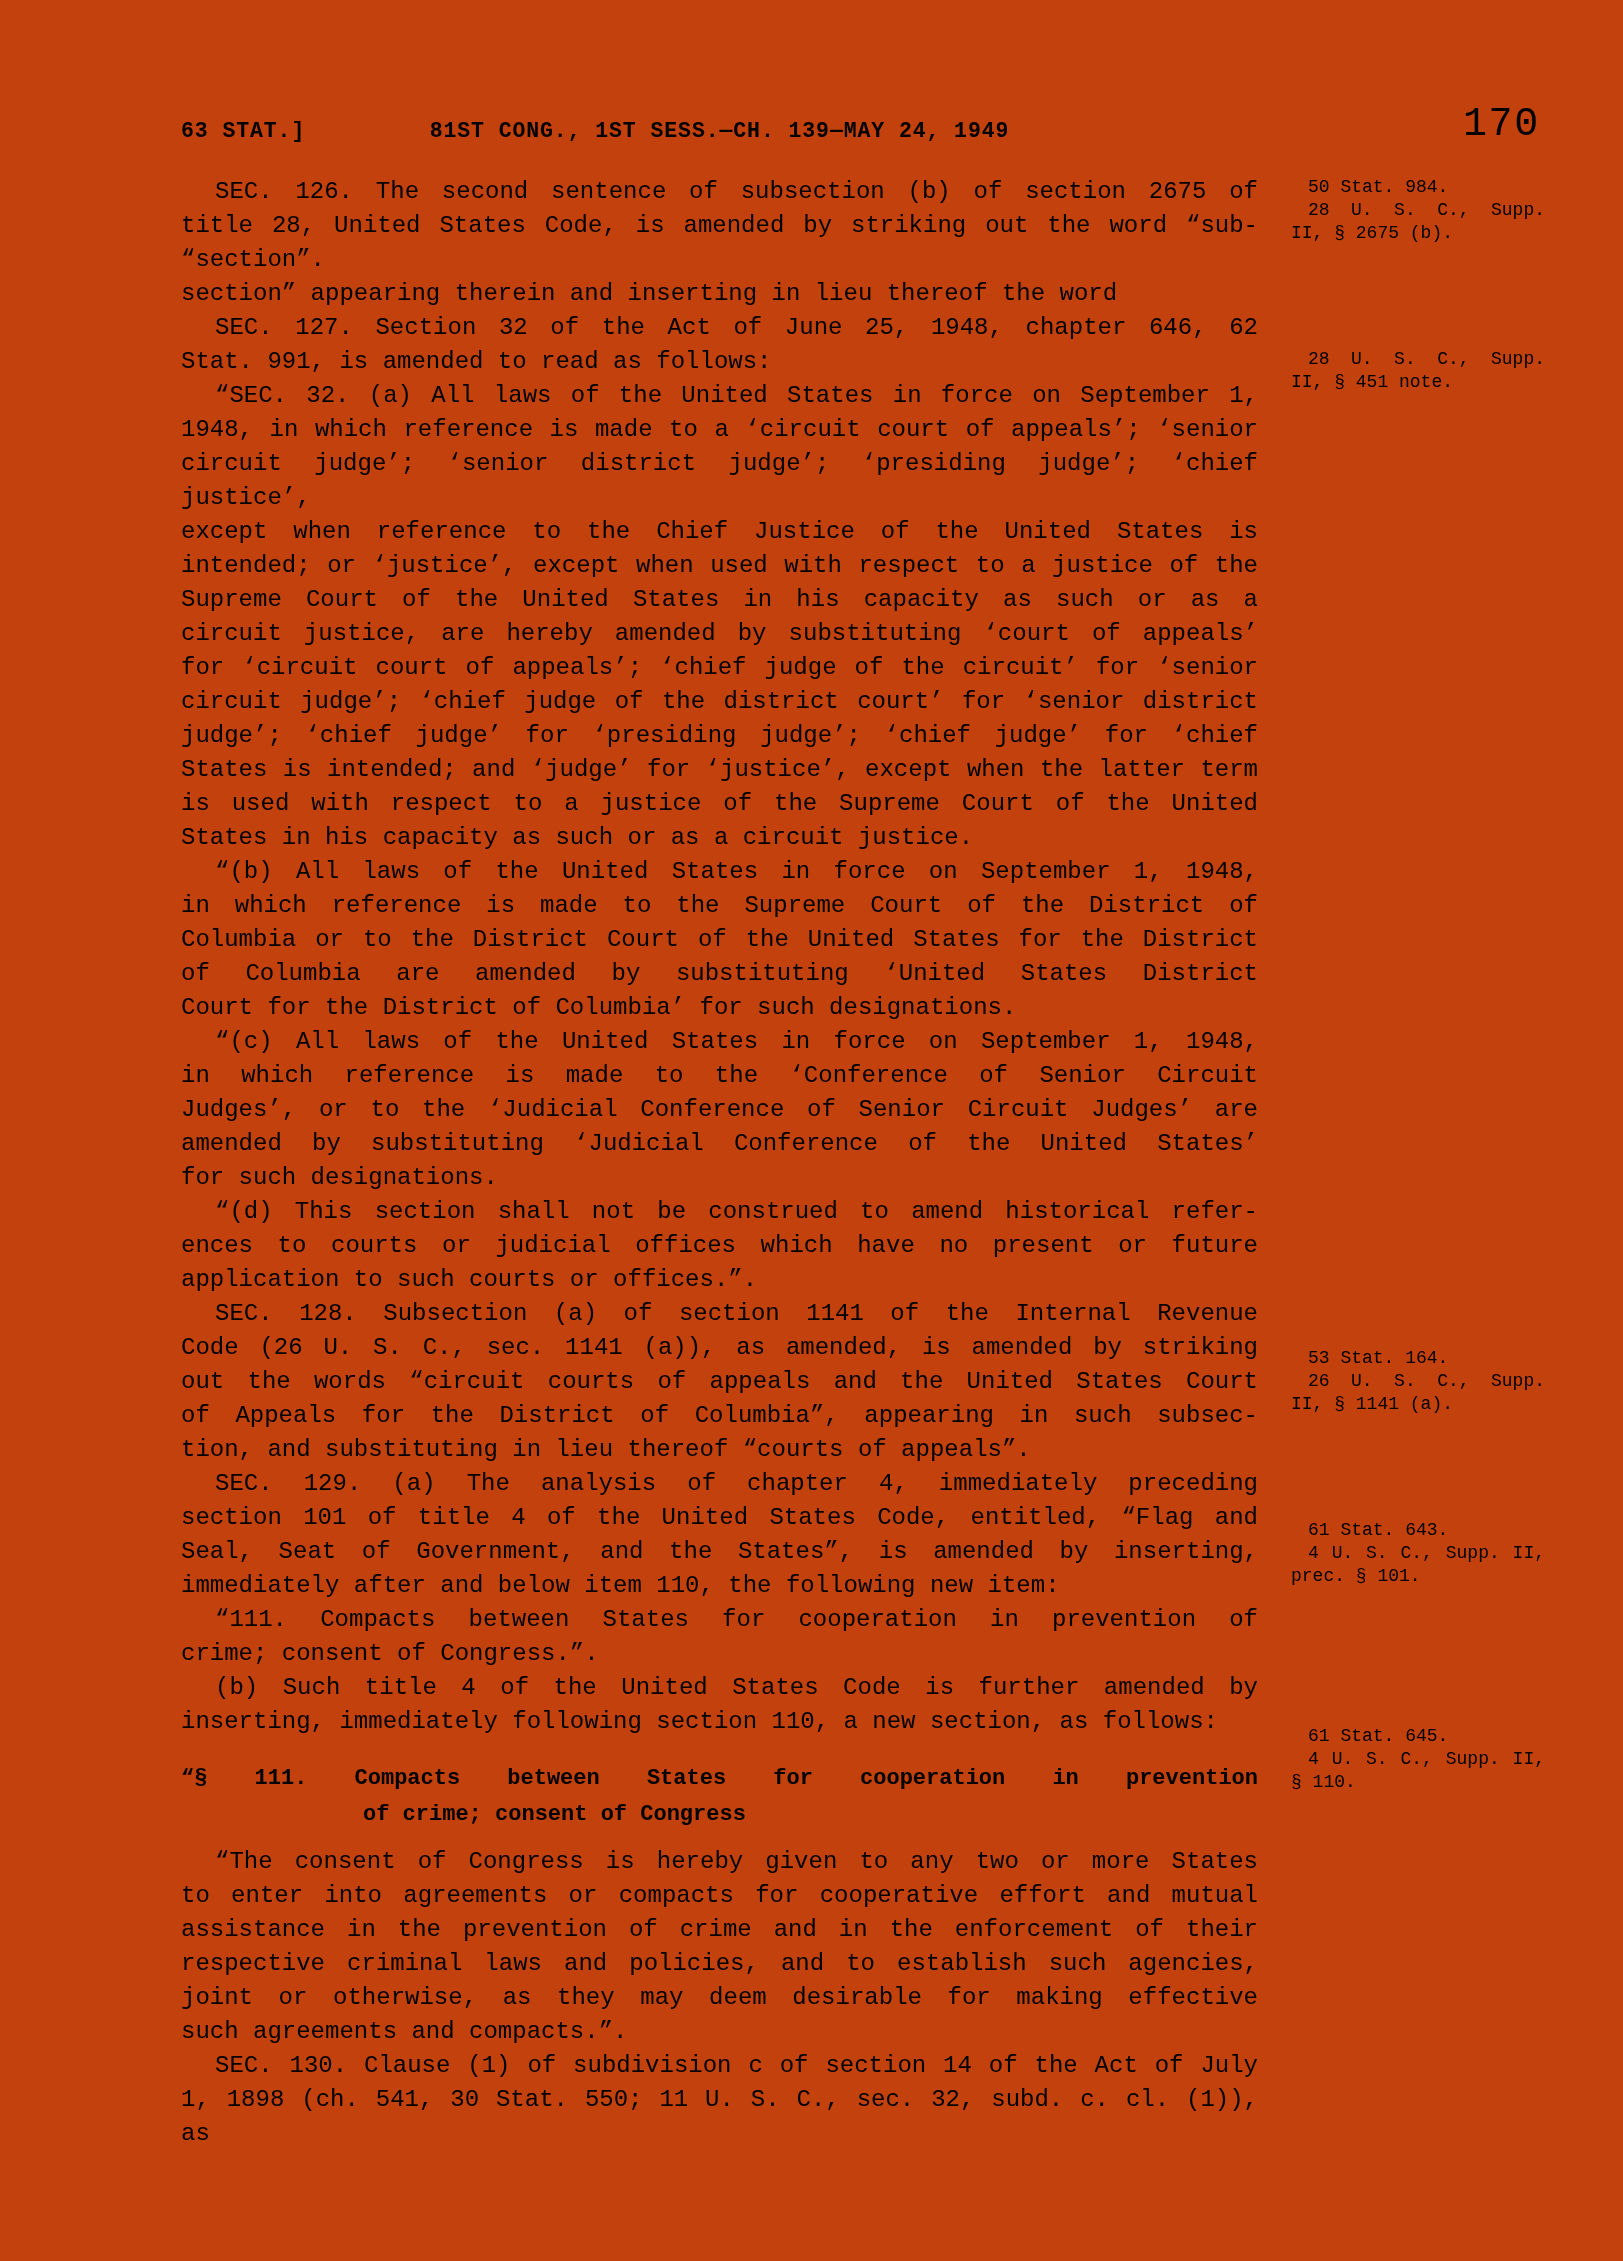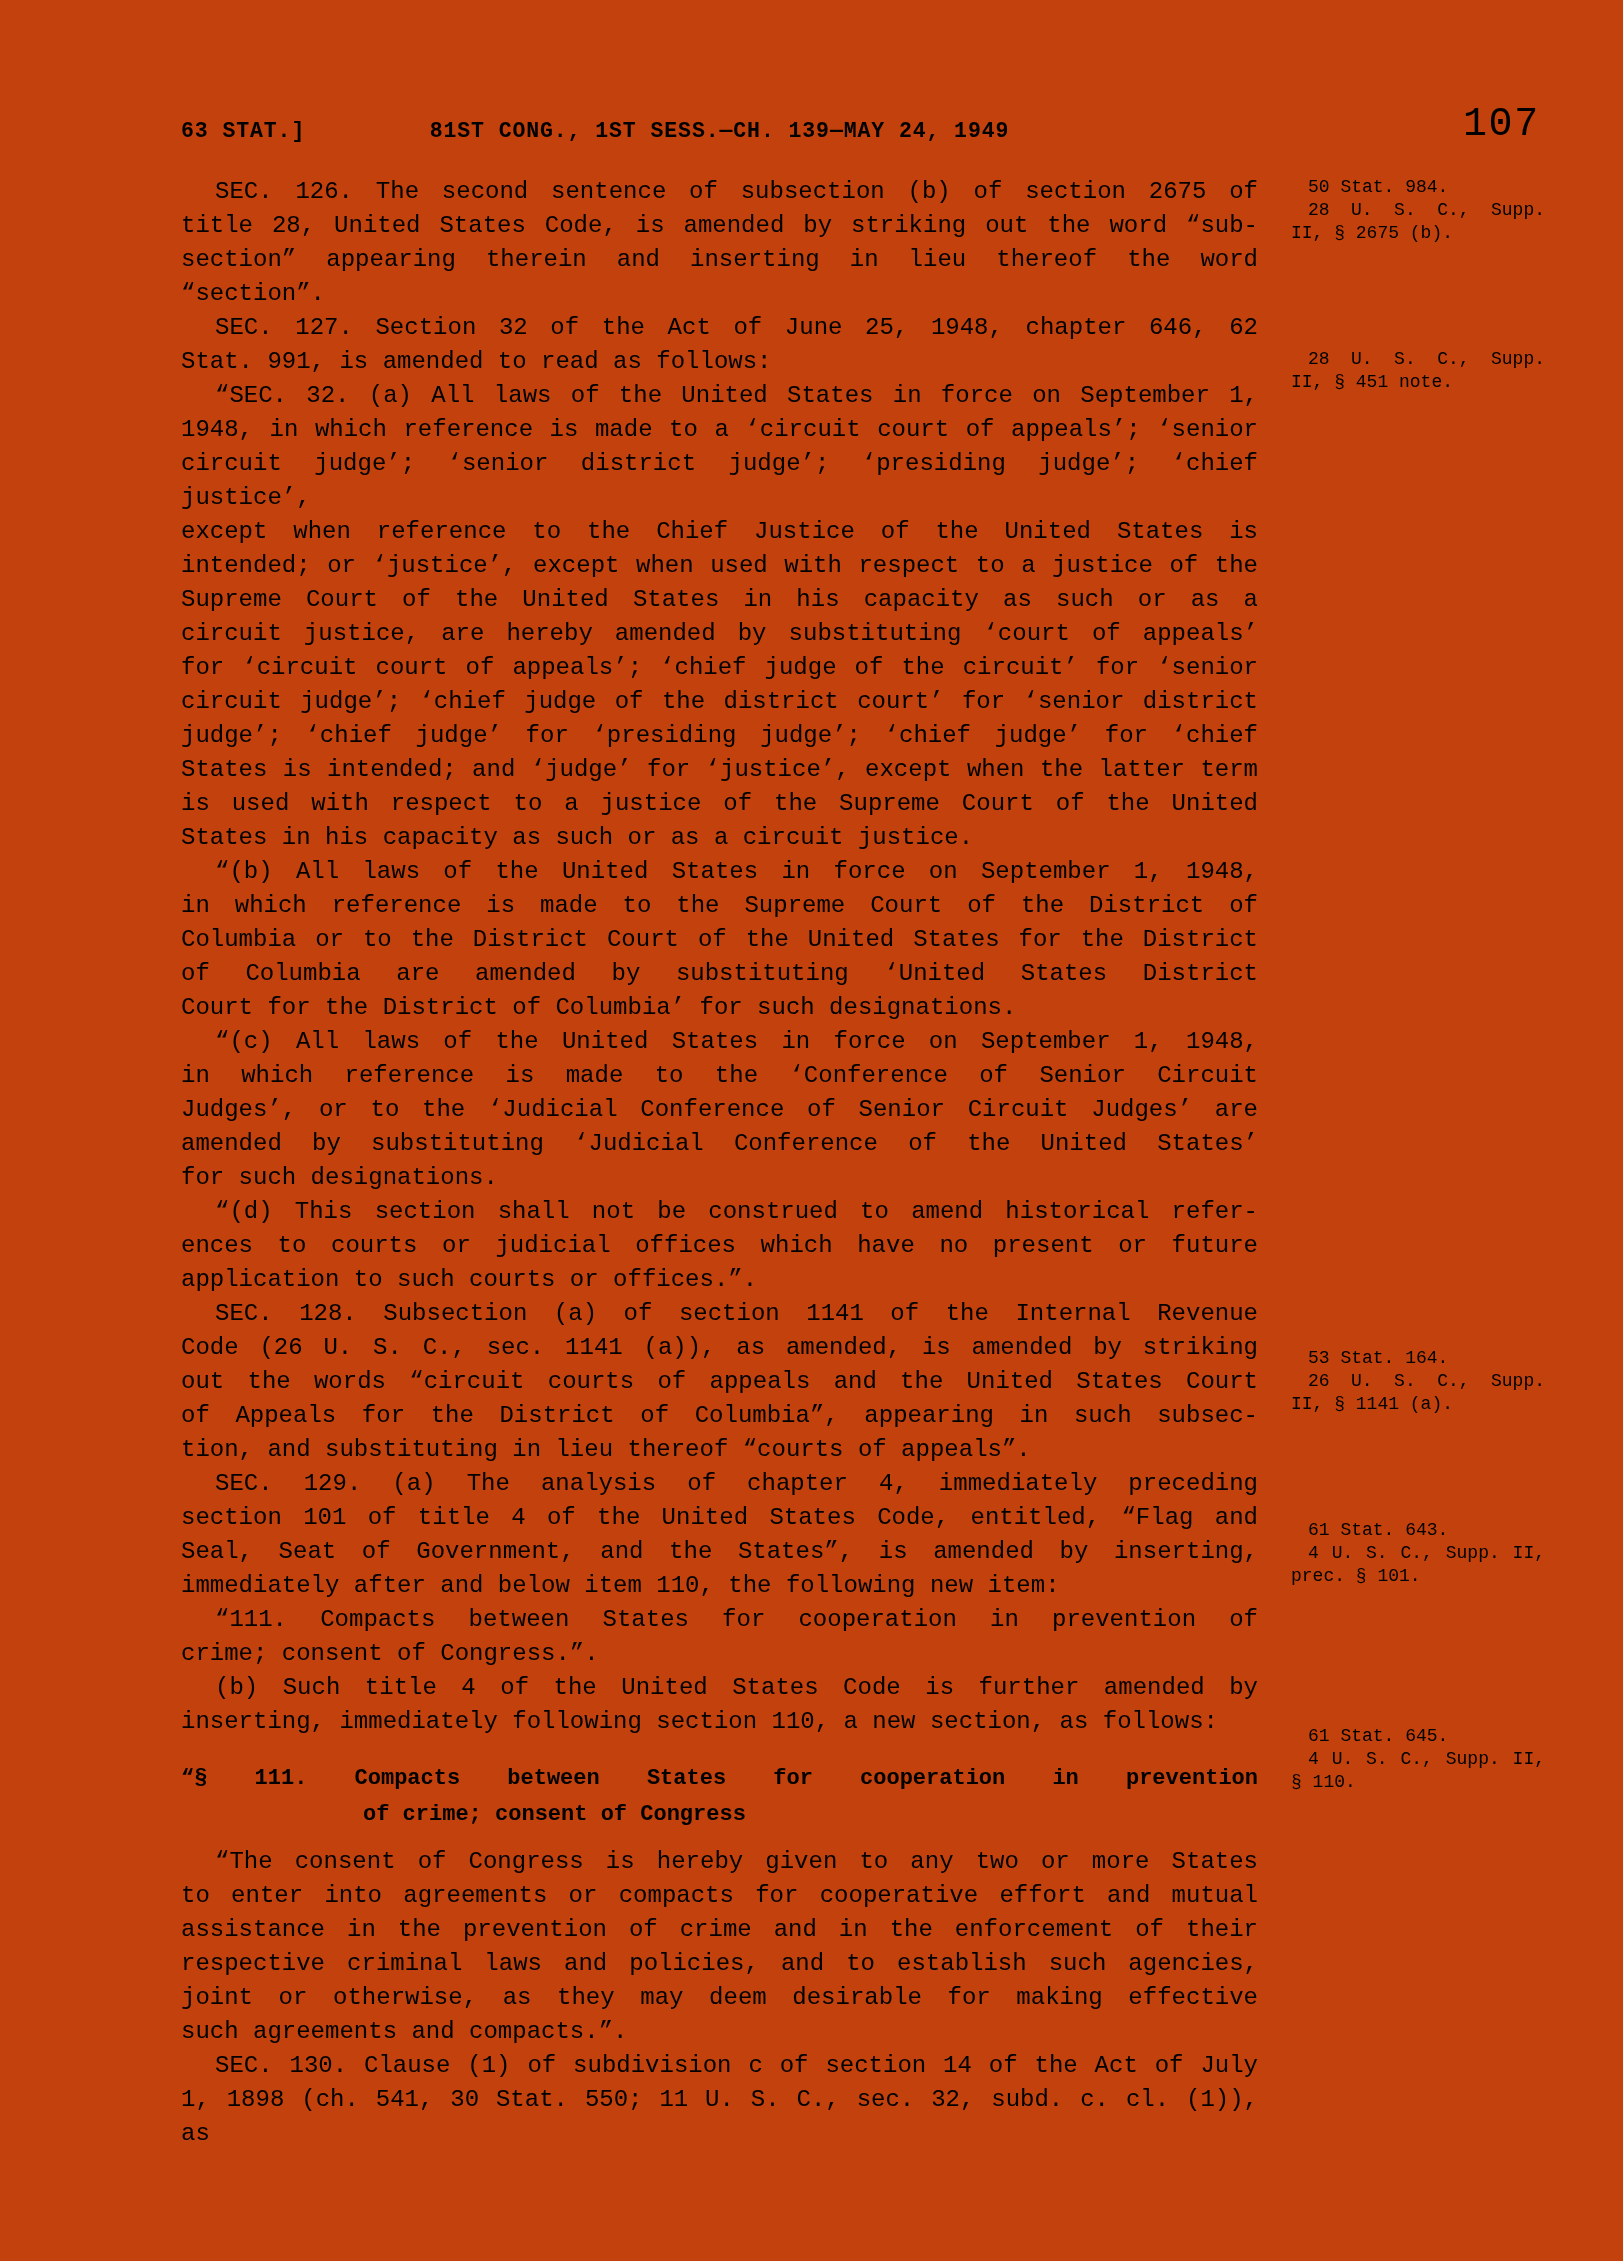--- a/index.html
+++ b/index.html
@@ -78,29 +78,29 @@
   .note-para .line:last-child { text-align-last: left; }
 </style>
 </head>
 <body>
 
 <div class="page">
 
   <div class="running-head">
     <span class="head-left">63 STAT.]</span>
     <span class="head-center">81ST CONG., 1ST SESS.—CH. 139—MAY 24, 1949</span>
-    <span class="head-page-number">107</span>
+    <span class="head-page-number">170</span>
   </div>
 
   <main class="body-col" id="body-flow">
       <div class="para">
         <div class="line">SEC. 126. The second sentence of subsection (b) of section 2675 of</div>
         <div class="line">title 28, United States Code, is amended by striking out the word “sub-</div>
+        <div class="line">“section”.</div>
         <div class="line">section” appearing therein and inserting in lieu thereof the word</div>
-        <div class="line">“section”.</div>
       </div>
       <div class="para">
         <div class="line">SEC. 127. Section 32 of the Act of June 25, 1948, chapter 646, 62</div>
         <div class="line">Stat. 991, is amended to read as follows:</div>
       </div>
       <div class="para">
         <div class="line">“SEC. 32. (a) All laws of the United States in force on September 1,</div>
         <div class="line">1948, in which reference is made to a ‘circuit court of appeals’; ‘senior</div>
         <div class="line">circuit judge’; ‘senior district judge’; ‘presiding judge’; ‘chief justice’,</div>
         <div class="line">except when reference to the Chief Justice of the United States is</div>

